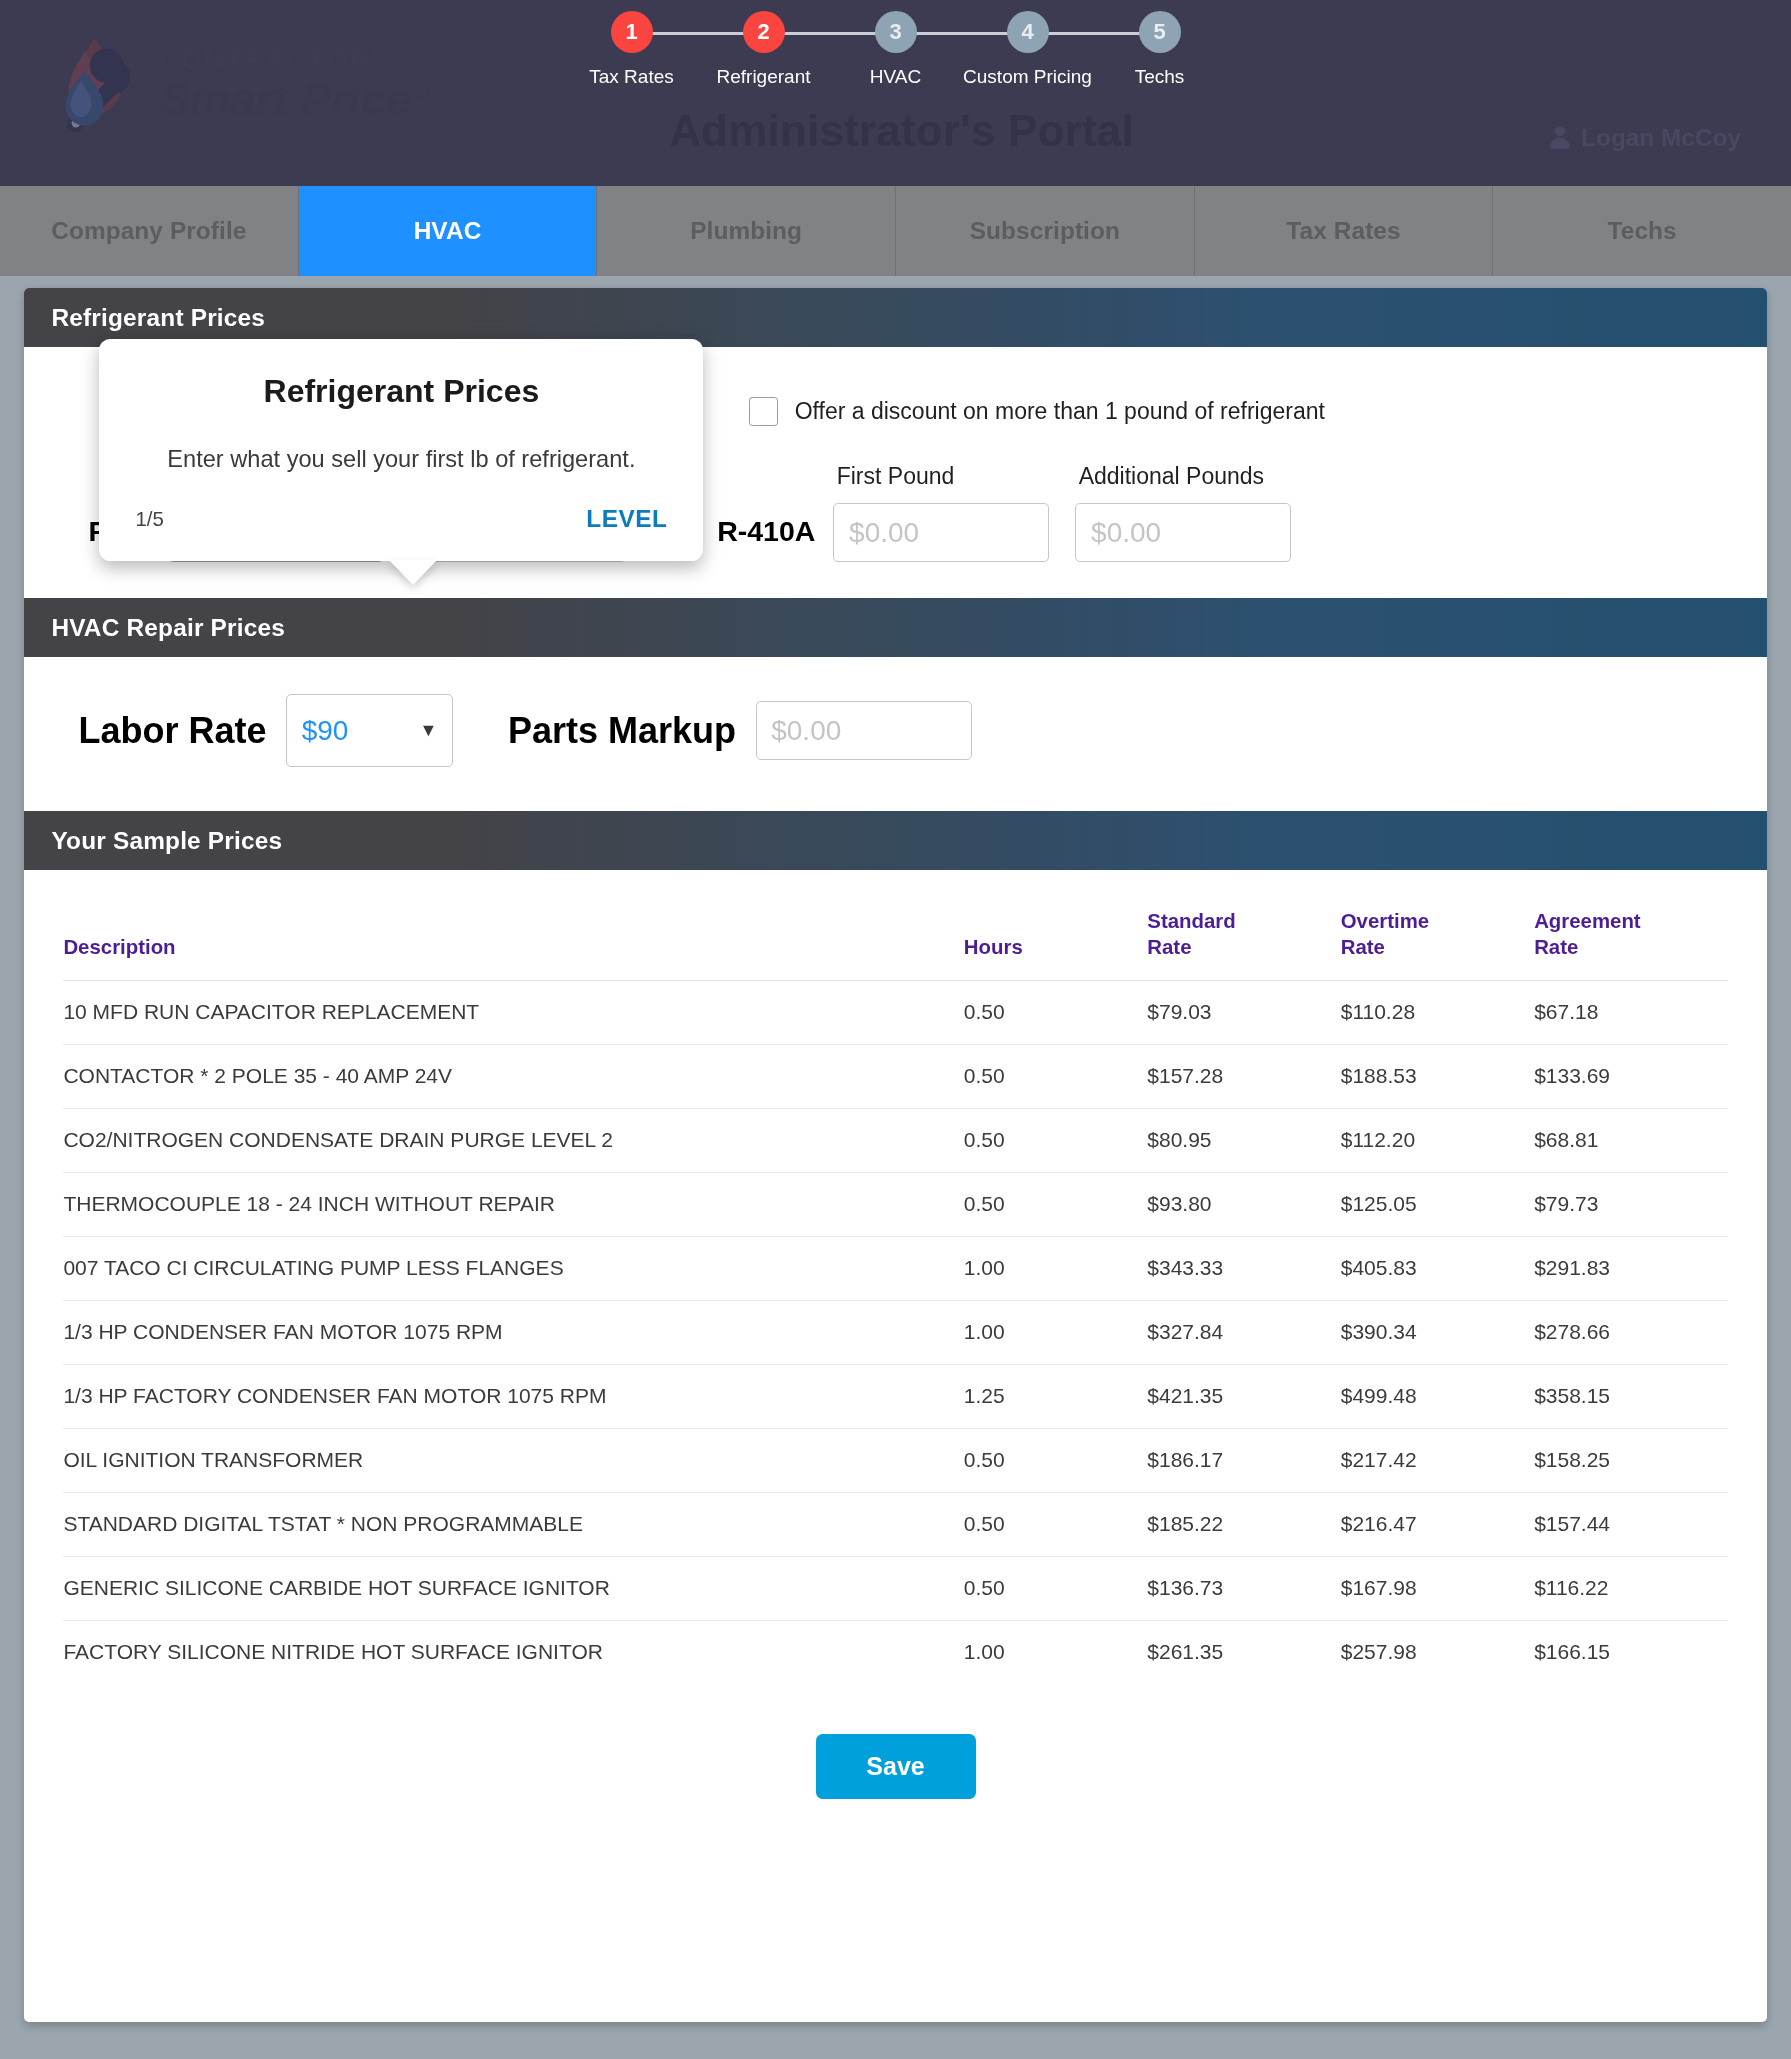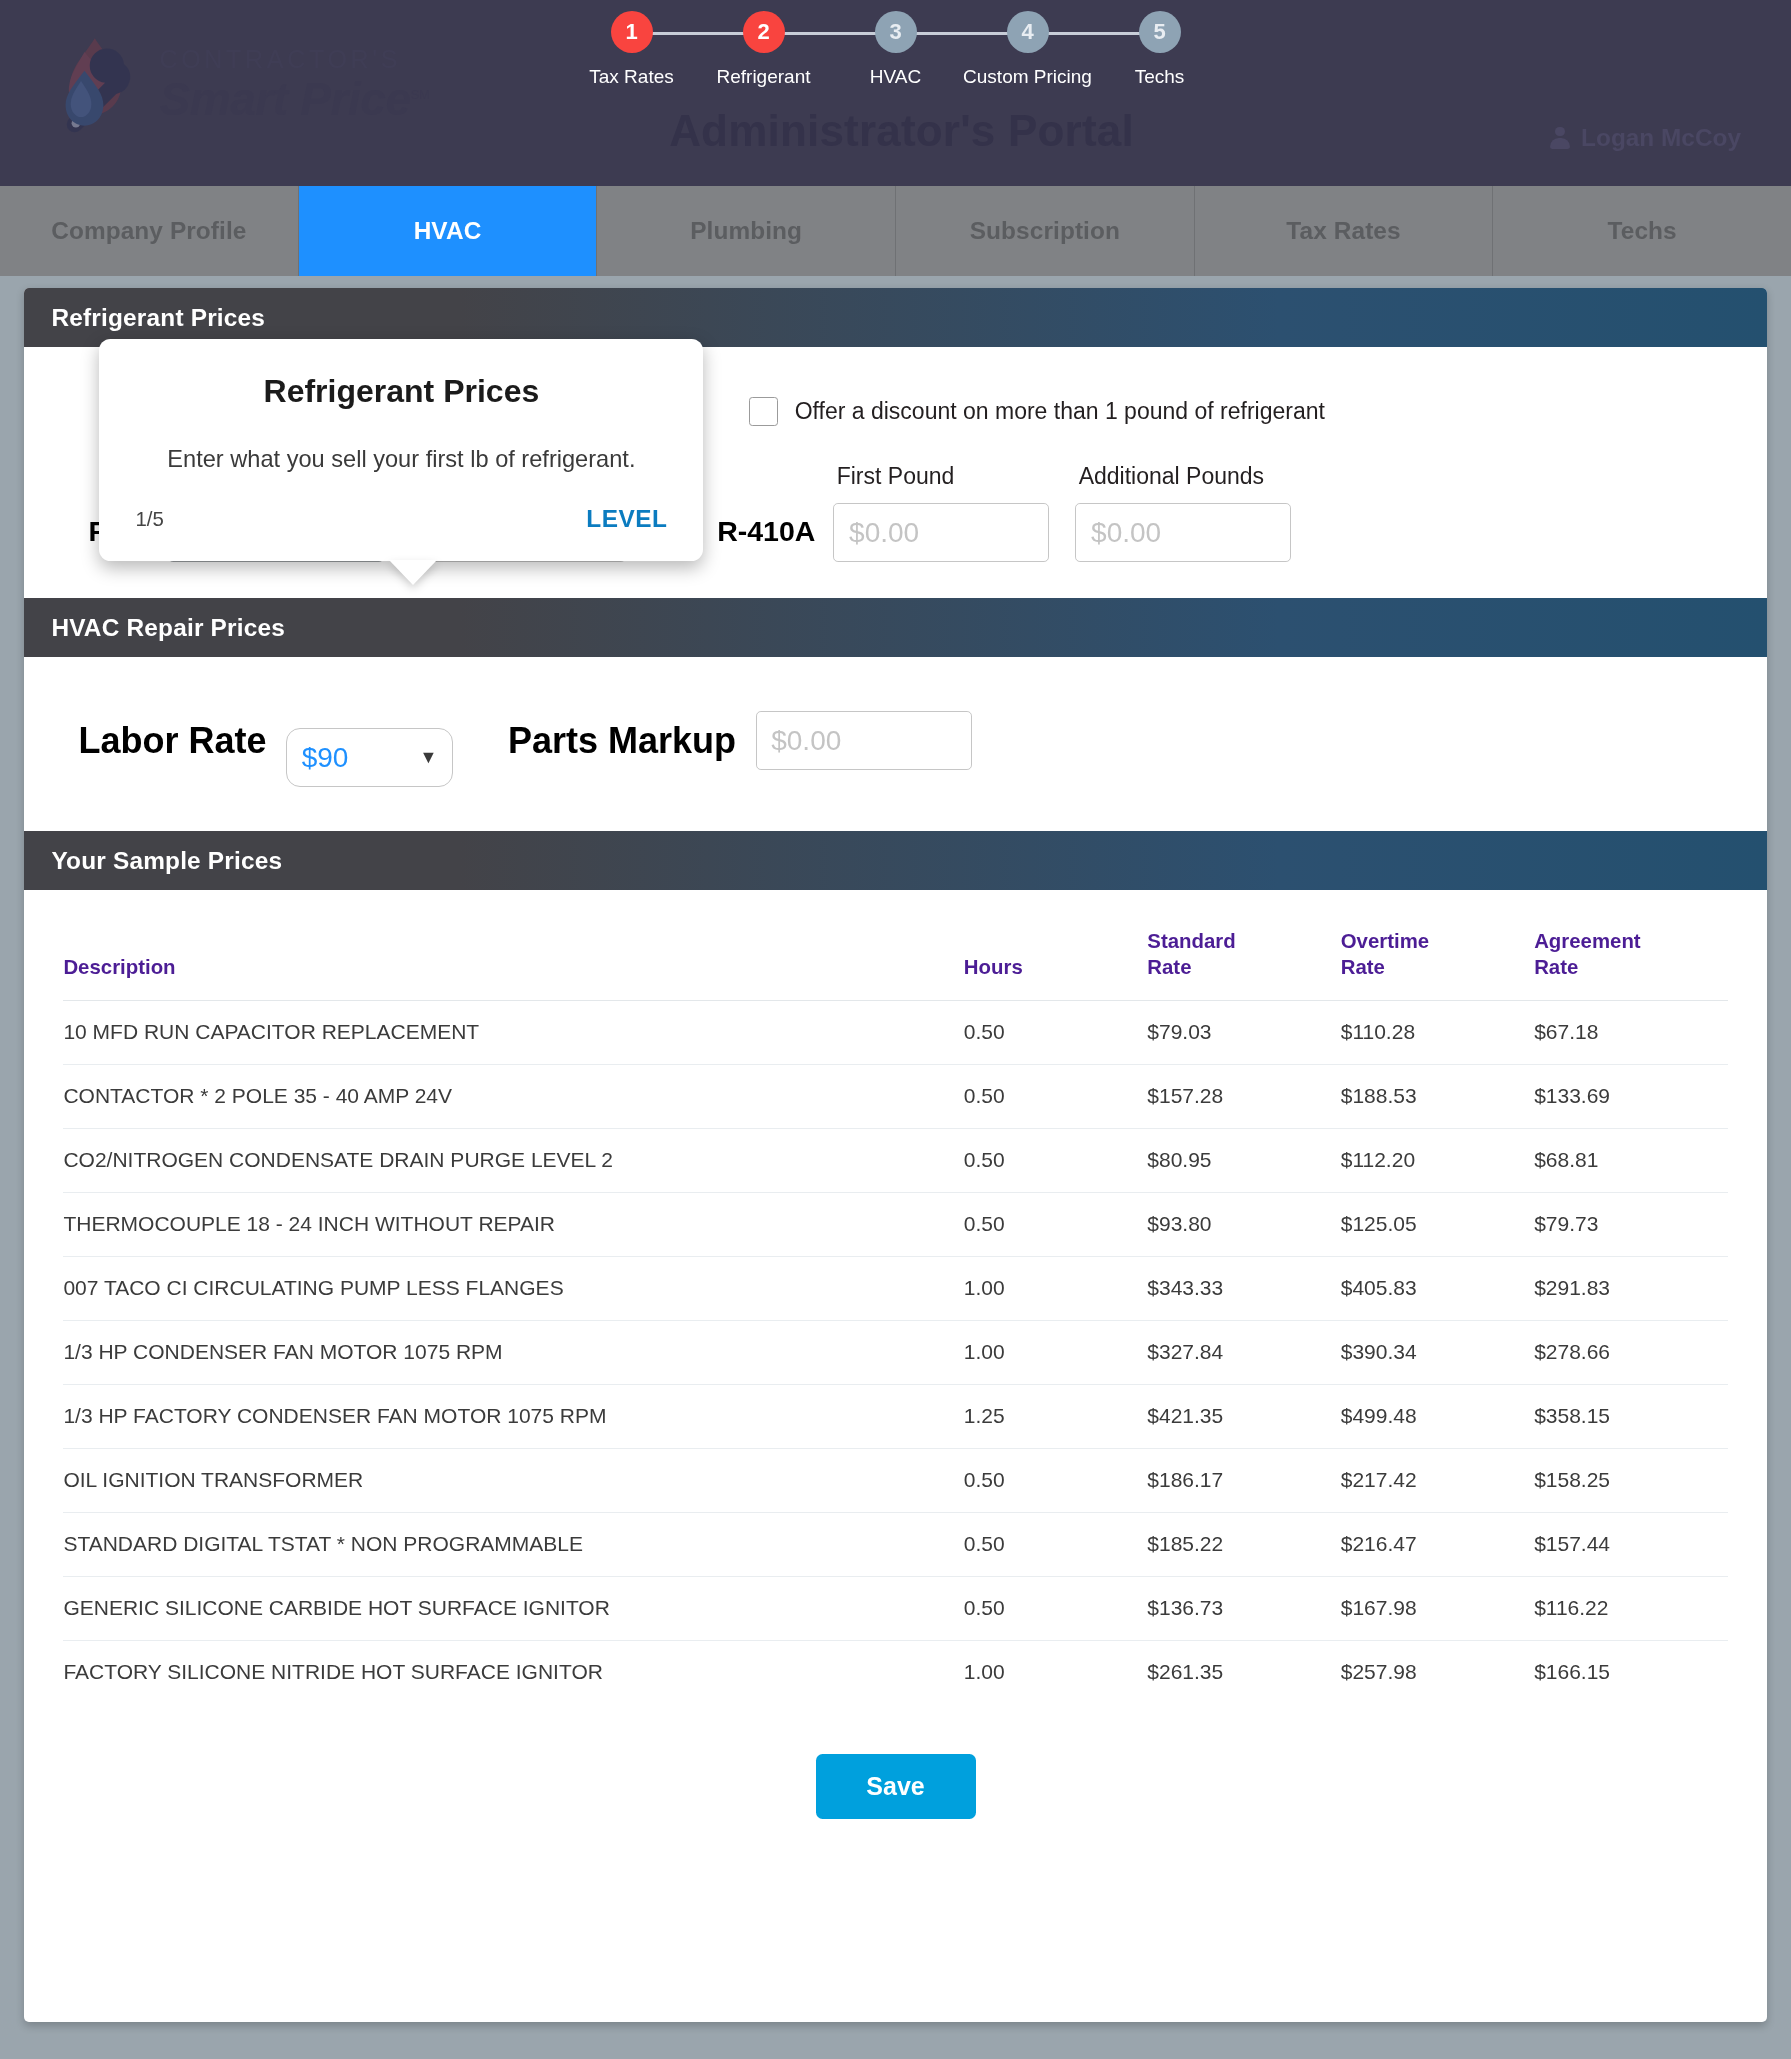--- a/index.html
+++ b/index.html
@@ -150,24 +150,24 @@
     padding: 0 14.7px; display: flex; align-items: center;
     font-family: "Liberation Sans", sans-serif;
   }
   .inp.filled { color: #1e90ff; border-color: #9fa3a6; }
   .gap-col { width: 65px; }
 
   
   .repair-body { display: flex; align-items: center; padding: 37px 0 44px 54px; }
   .lbl-strong { font-size: 36px; font-weight: bold; color: #000; margin-right: 19.5px; }
   .select-box {
-    width: 167px; height: 59px;
-    border: 1.6px solid #c6c6c6; border-radius: 14px; background: #fff;
+    width: 167px; height: 73px;
+    border: 1.6px solid #c6c6c6; border-radius: 5px; background: #fff;
     display: flex; align-items: center; justify-content: space-between;
-    padding: 0 14.7px; font-size: 28px; color: #1e90ff; margin-top: 34px;
+    padding: 0 14.7px; font-size: 28px; color: #1e90ff;
   }
   .caret { font-size: 18px; color: #3a3a3a; }
 
   
   .table-wrap { padding: 24.4px 39px 0 39px; }
   table { width: 100%; border-collapse: collapse; }
   th {
     text-align: left; font-size: 20.4px; font-weight: bold; color: #4c1d95;
     padding: 14.7px 0 19.5px 0; vertical-align: bottom; line-height: 1.25;
     border-bottom: 1.6px solid #e3e7ea;

